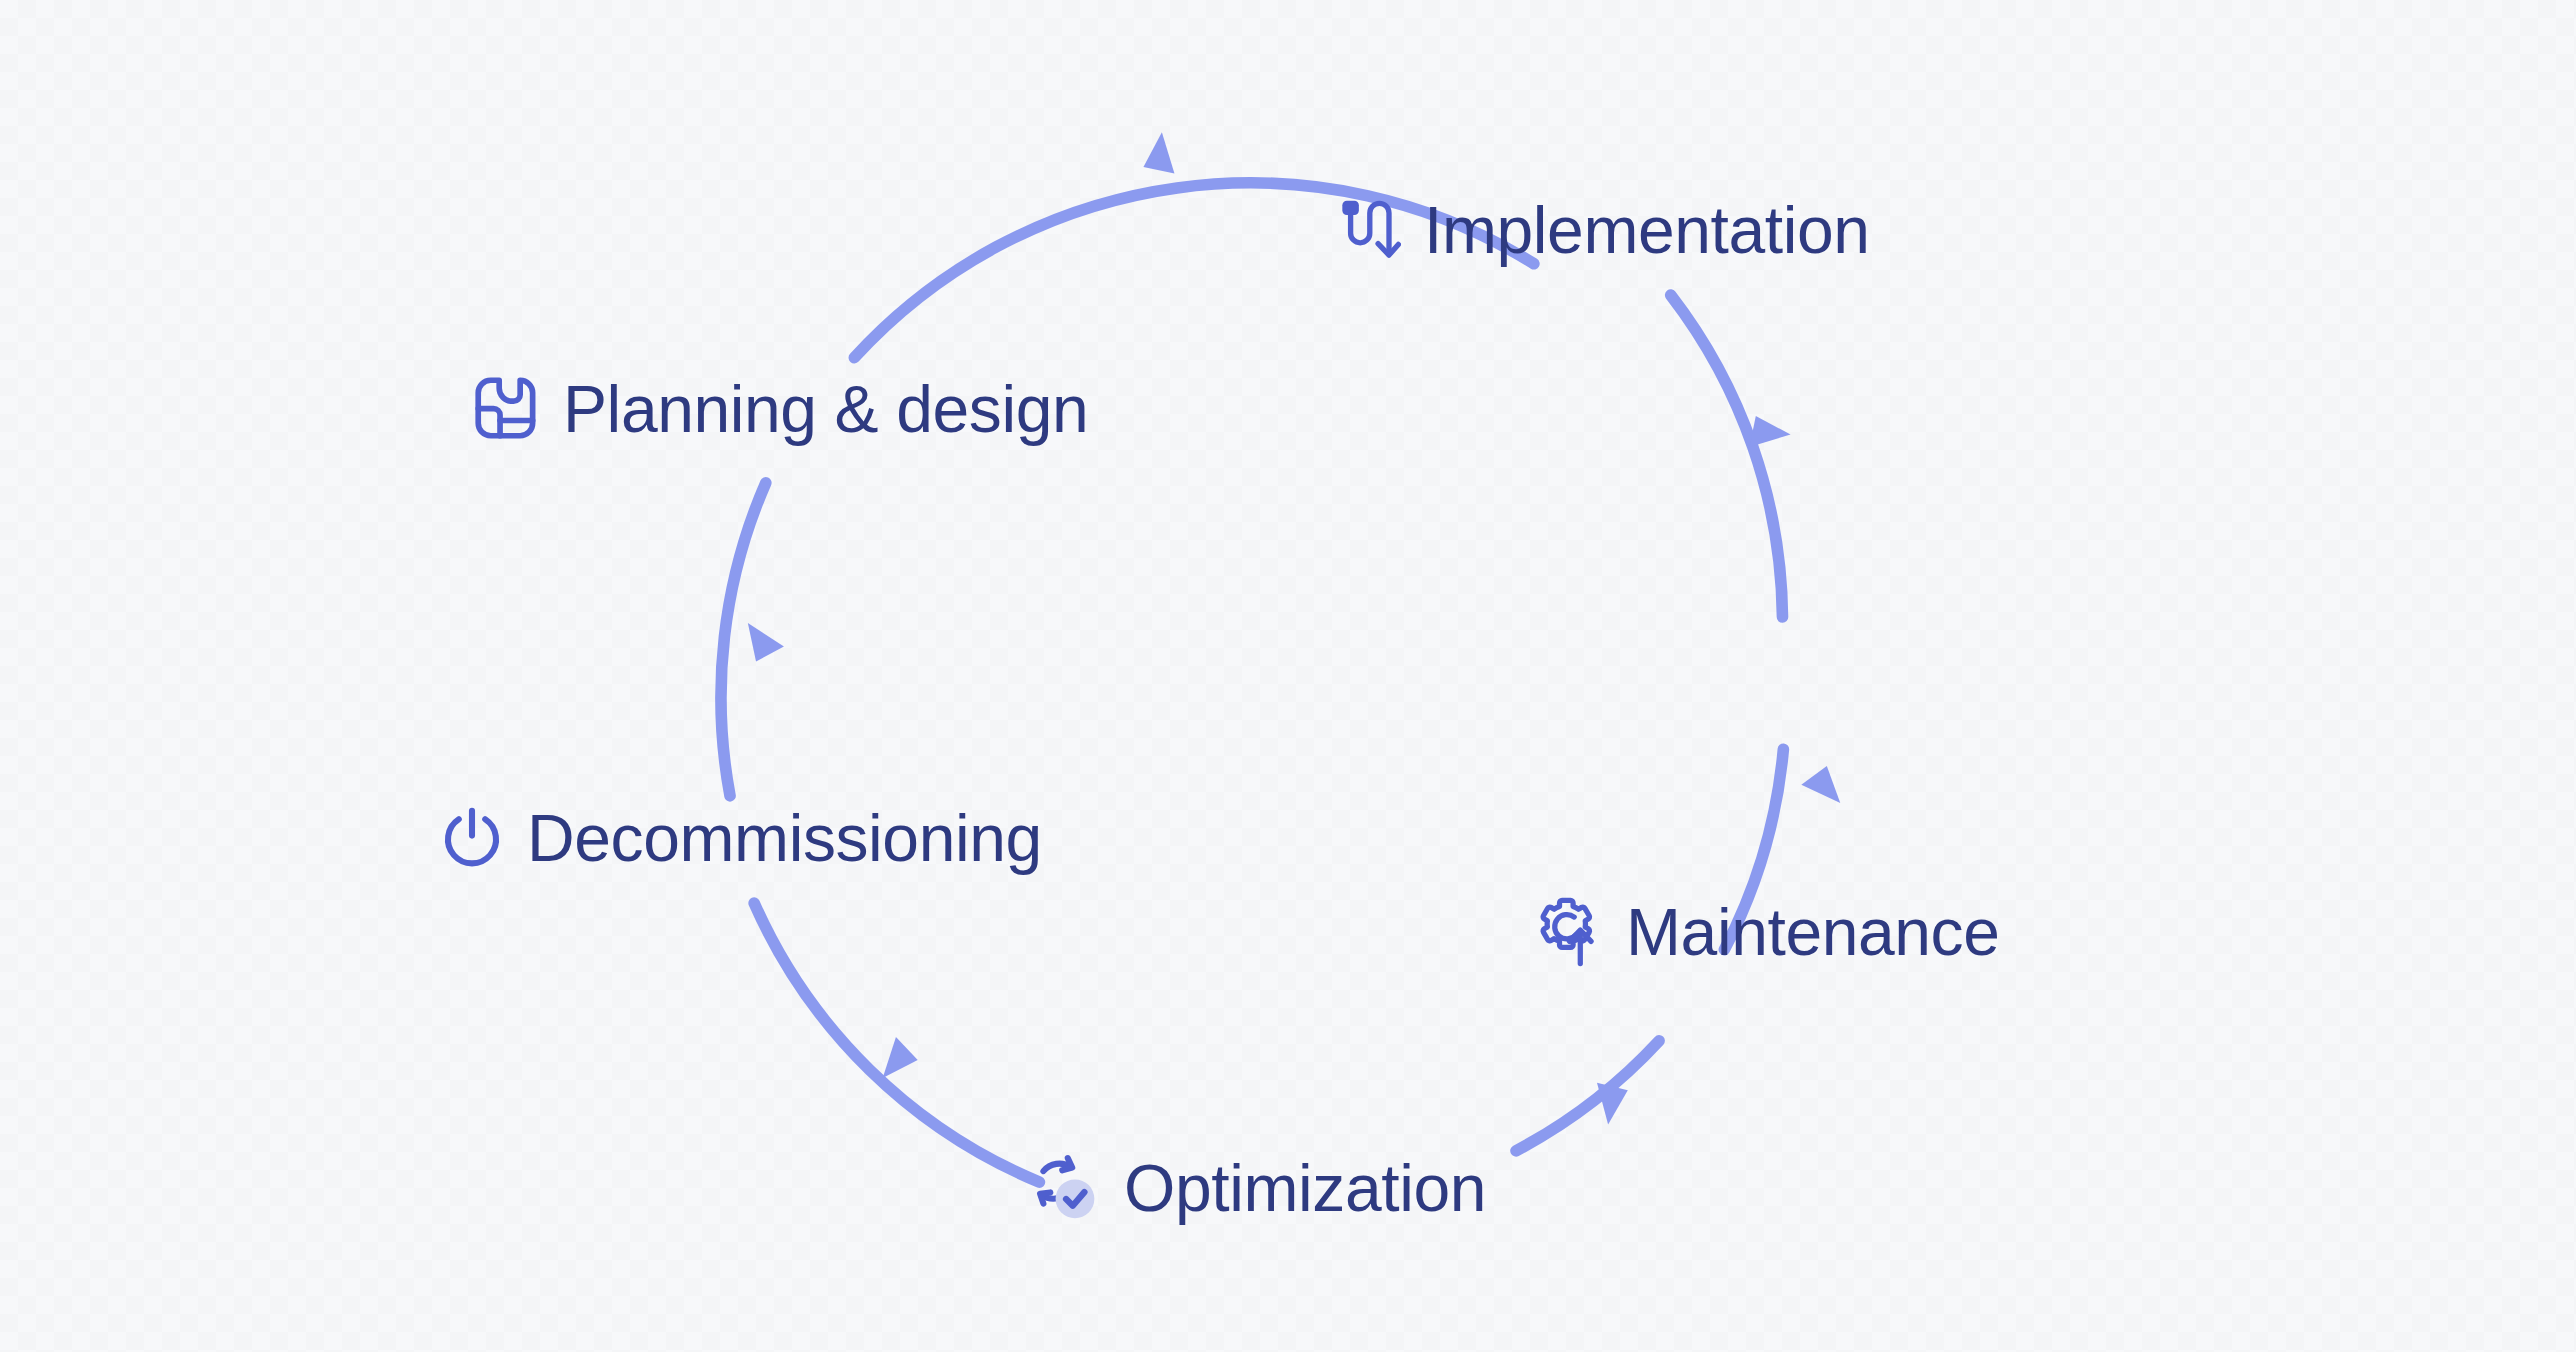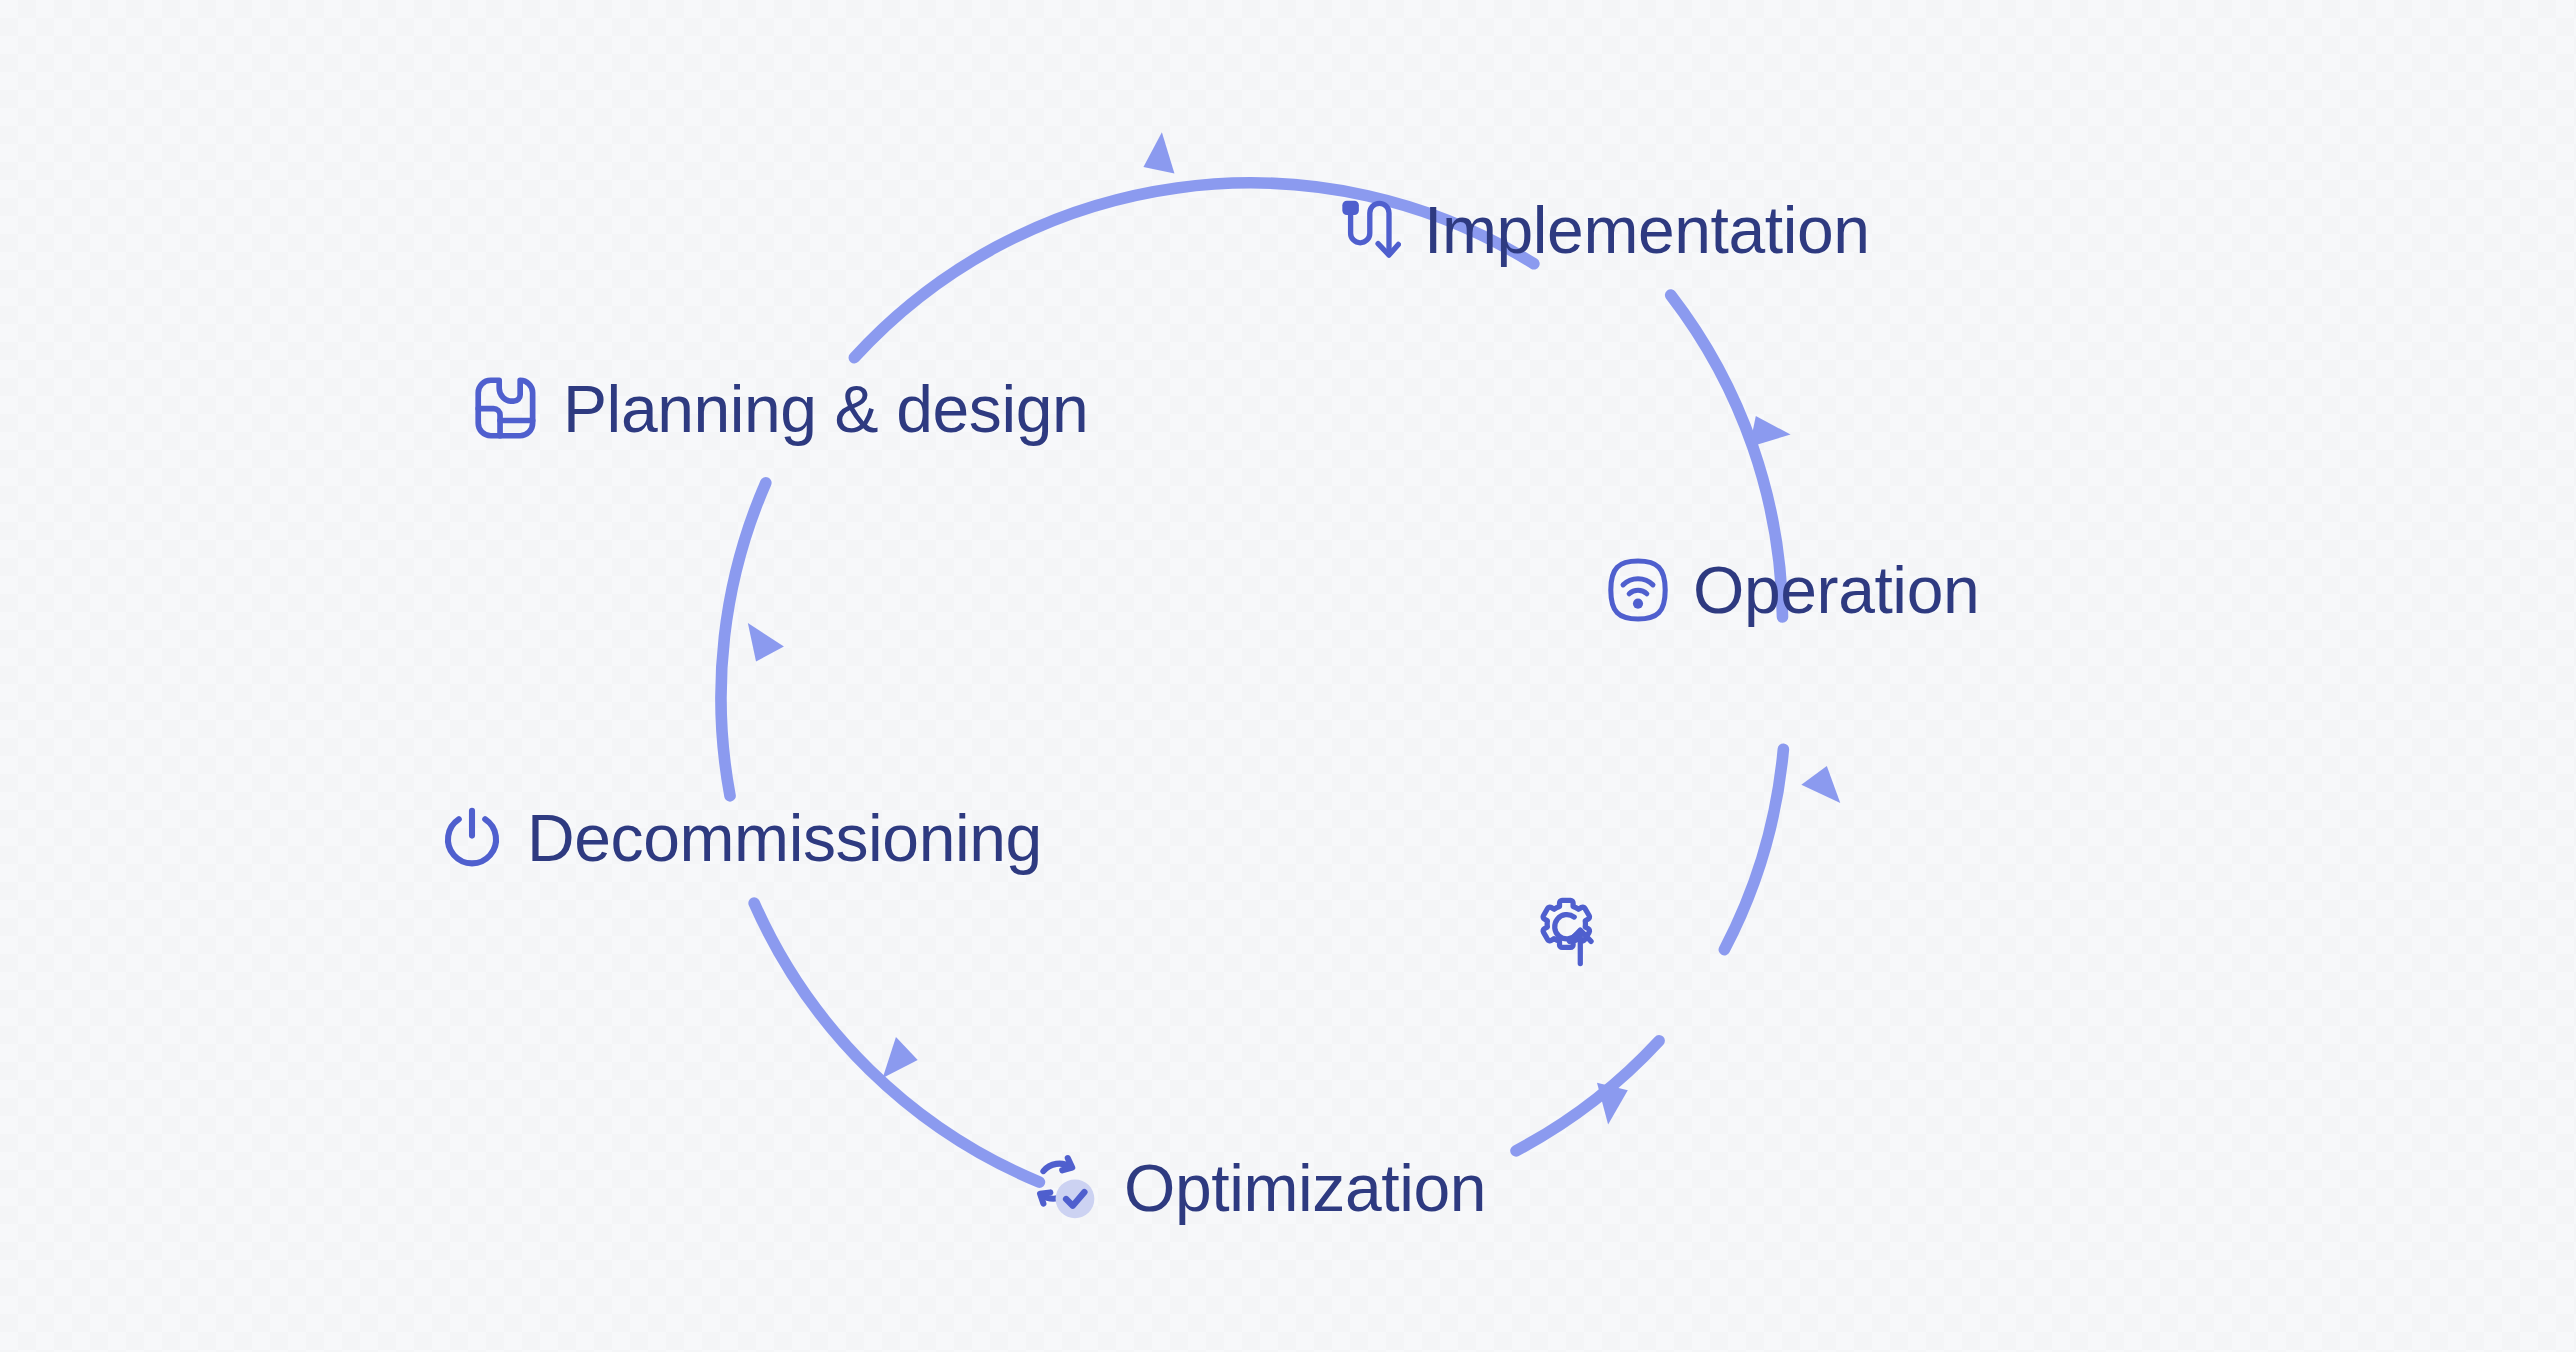--- a/index.html
+++ b/index.html
@@ -99,41 +99,31 @@
     <span class="node-icon">
       <svg width="64" height="70" viewBox="0 0 24 26" fill="none" stroke="#4f5fce" stroke-width="2" stroke-linecap="round" stroke-linejoin="round">
         <rect x="2" y="2" width="6.2" height="5.4" rx="1.7" fill="#4f5fce" stroke="none"></rect>
         <path d="M5.1 7.4 V14.2 a3.6 3.6 0 0 0 7.2 0 V6.6 a3.6 3.6 0 0 1 7.2 0 V21.6"></path>
         <path d="M15.4 18.1 L19.5 22.4 L23 18.4" stroke-width="2"></path>
       </svg>
     </span>
     <span class="stage-label">Implementation</span>
   </div>
 
-  <div class="stage-node" id="node-operation">
-    <span class="node-icon">
-      <svg width="64" height="68" viewBox="0 0 24 25" fill="none" stroke="#4f5fce" stroke-width="1.9" stroke-linecap="round" stroke-linejoin="round">
-        <path d="M12 1.6 C19.2 1.6 22.2 4.2 22.2 12.5 C22.2 20.8 19.2 23.4 12 23.4 C4.8 23.4 1.8 20.8 1.8 12.5 C1.8 4.2 4.8 1.6 12 1.6 Z"></path>
-        <path d="M6.4 10.6 a8 8 0 0 1 11.2 0"></path>
-        <path d="M8.7 13.9 a4.8 4.8 0 0 1 6.6 0"></path>
-        <circle cx="12" cy="17.6" r="1.9" fill="#4f5fce" stroke="none"></circle>
-      </svg>
-    </span>
-    <span class="stage-label">Operation</span>
-  </div>
 
   <div class="stage-node" id="node-maintenance">
     <span class="node-icon">
       <svg width="72" height="72" viewBox="0 0 26 26" fill="none" stroke="#4f5fce" stroke-width="1.9" stroke-linecap="round" stroke-linejoin="round">
         <path d="M11.2 1.6 h3.1 a0.9 0.9 0 0 1 0.9 0.9 v1.3 c0.7 0.22 1.35 0.55 1.92 0.97 l1.15 -0.66 a0.9 0.9 0 0 1 1.2 0.33 l1.55 2.68 a0.9 0.9 0 0 1 -0.33 1.2 l-1.12 0.65 c0.06 0.36 0.09 0.73 0.09 1.11 s-0.03 0.75 -0.09 1.11 l1.12 0.65 a0.9 0.9 0 0 1 0.33 1.2 l-1.55 2.68 a0.9 0.9 0 0 1 -1.2 0.33 l-1.15 -0.66 c-0.57 0.42 -1.22 0.75 -1.92 0.97 v1.3 a0.9 0.9 0 0 1 -0.9 0.9 h-3.1 a0.9 0.9 0 0 1 -0.9 -0.9 v-1.3 c-0.7 -0.22 -1.35 -0.55 -1.92 -0.97 l-1.15 0.66 a0.9 0.9 0 0 1 -1.2 -0.33 l-1.55 -2.68 a0.9 0.9 0 0 1 0.33 -1.2 l1.12 -0.65 c-0.06 -0.36 -0.09 -0.73 -0.09 -1.11 s0.03 -0.75 0.09 -1.11 l-1.12 -0.65 a0.9 0.9 0 0 1 -0.33 -1.2 l1.55 -2.68 a0.9 0.9 0 0 1 1.2 -0.33 l1.15 0.66 c0.57 -0.42 1.22 -0.75 1.92 -0.97 v-1.3 a0.9 0.9 0 0 1 0.9 -0.9 z"></path>
         <path d="M15.6 7.6 a4.4 4.4 0 1 0 0.6 6.5"></path>
         <path d="M17.8 24.4 V12.6"></path>
         <path d="M13.9 16.4 L17.8 12.3 L21.7 16.4"></path>
       </svg>
     </span>
+    <span class="stage-label">Maintenance</span>
   </div>
 
   <div class="stage-node" id="node-decommissioning">
     <span class="node-icon">
       <svg width="64" height="66" viewBox="0 0 24 25" fill="none" stroke="#4f5fce" stroke-width="2.3" stroke-linecap="round" stroke-linejoin="round">
         <path d="M7.0 5.4 a9.1 9.1 0 1 0 10.0 0"></path>
         <path d="M12 2.2 V11.6"></path>
       </svg>
     </span>
     <span class="stage-label">Decommissioning</span>

